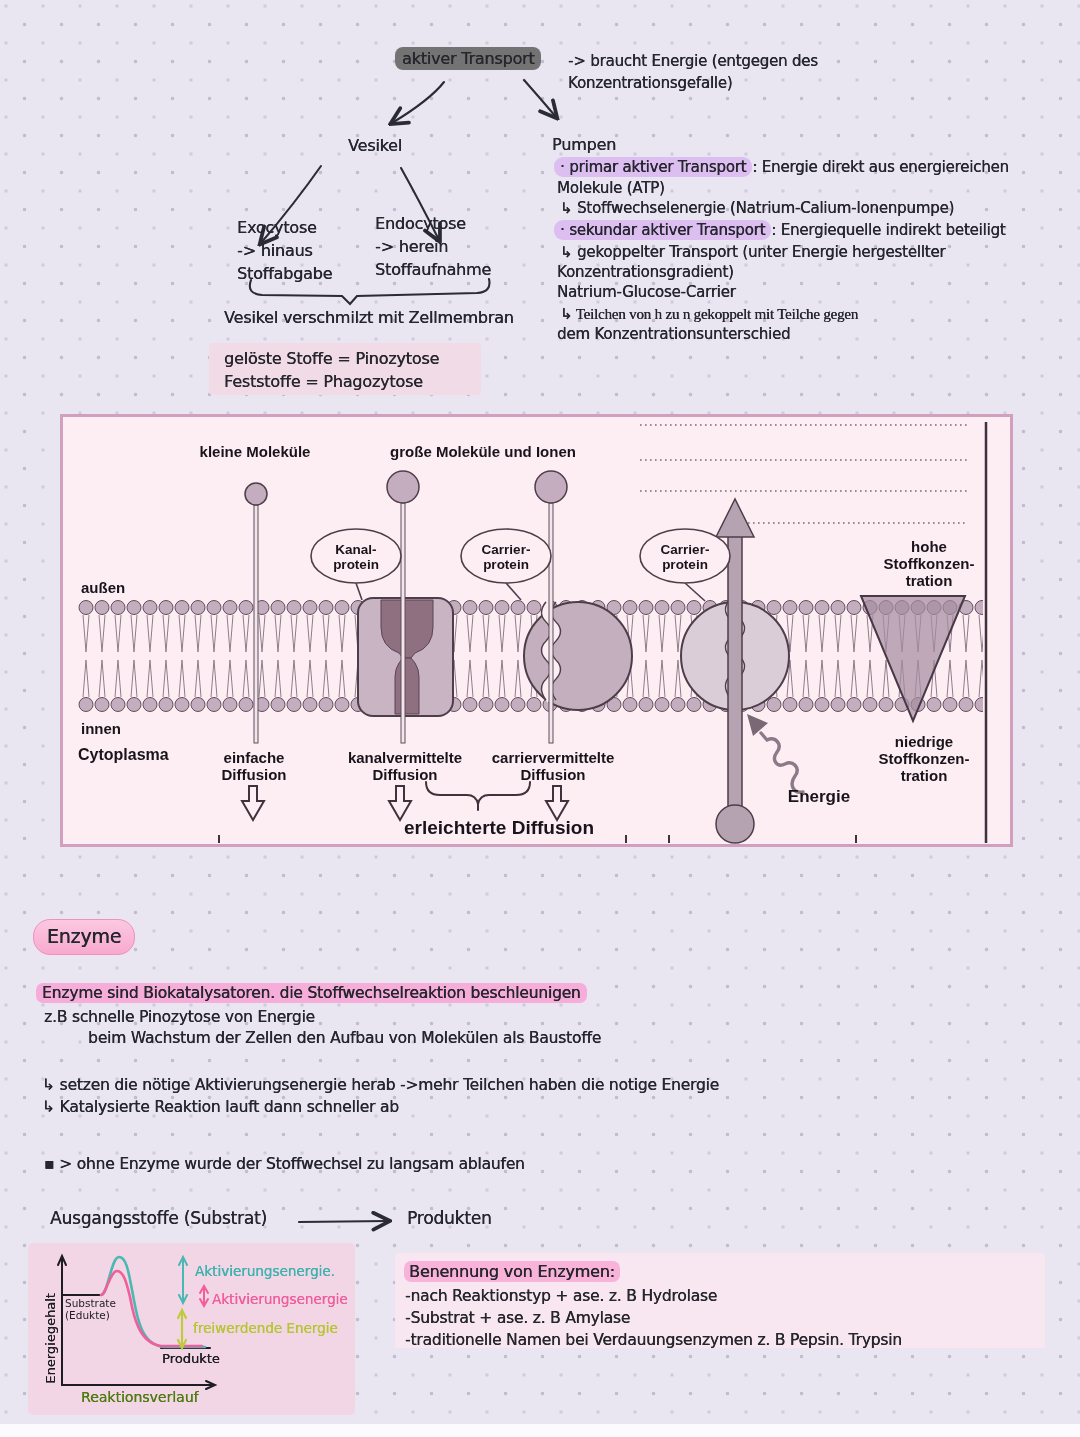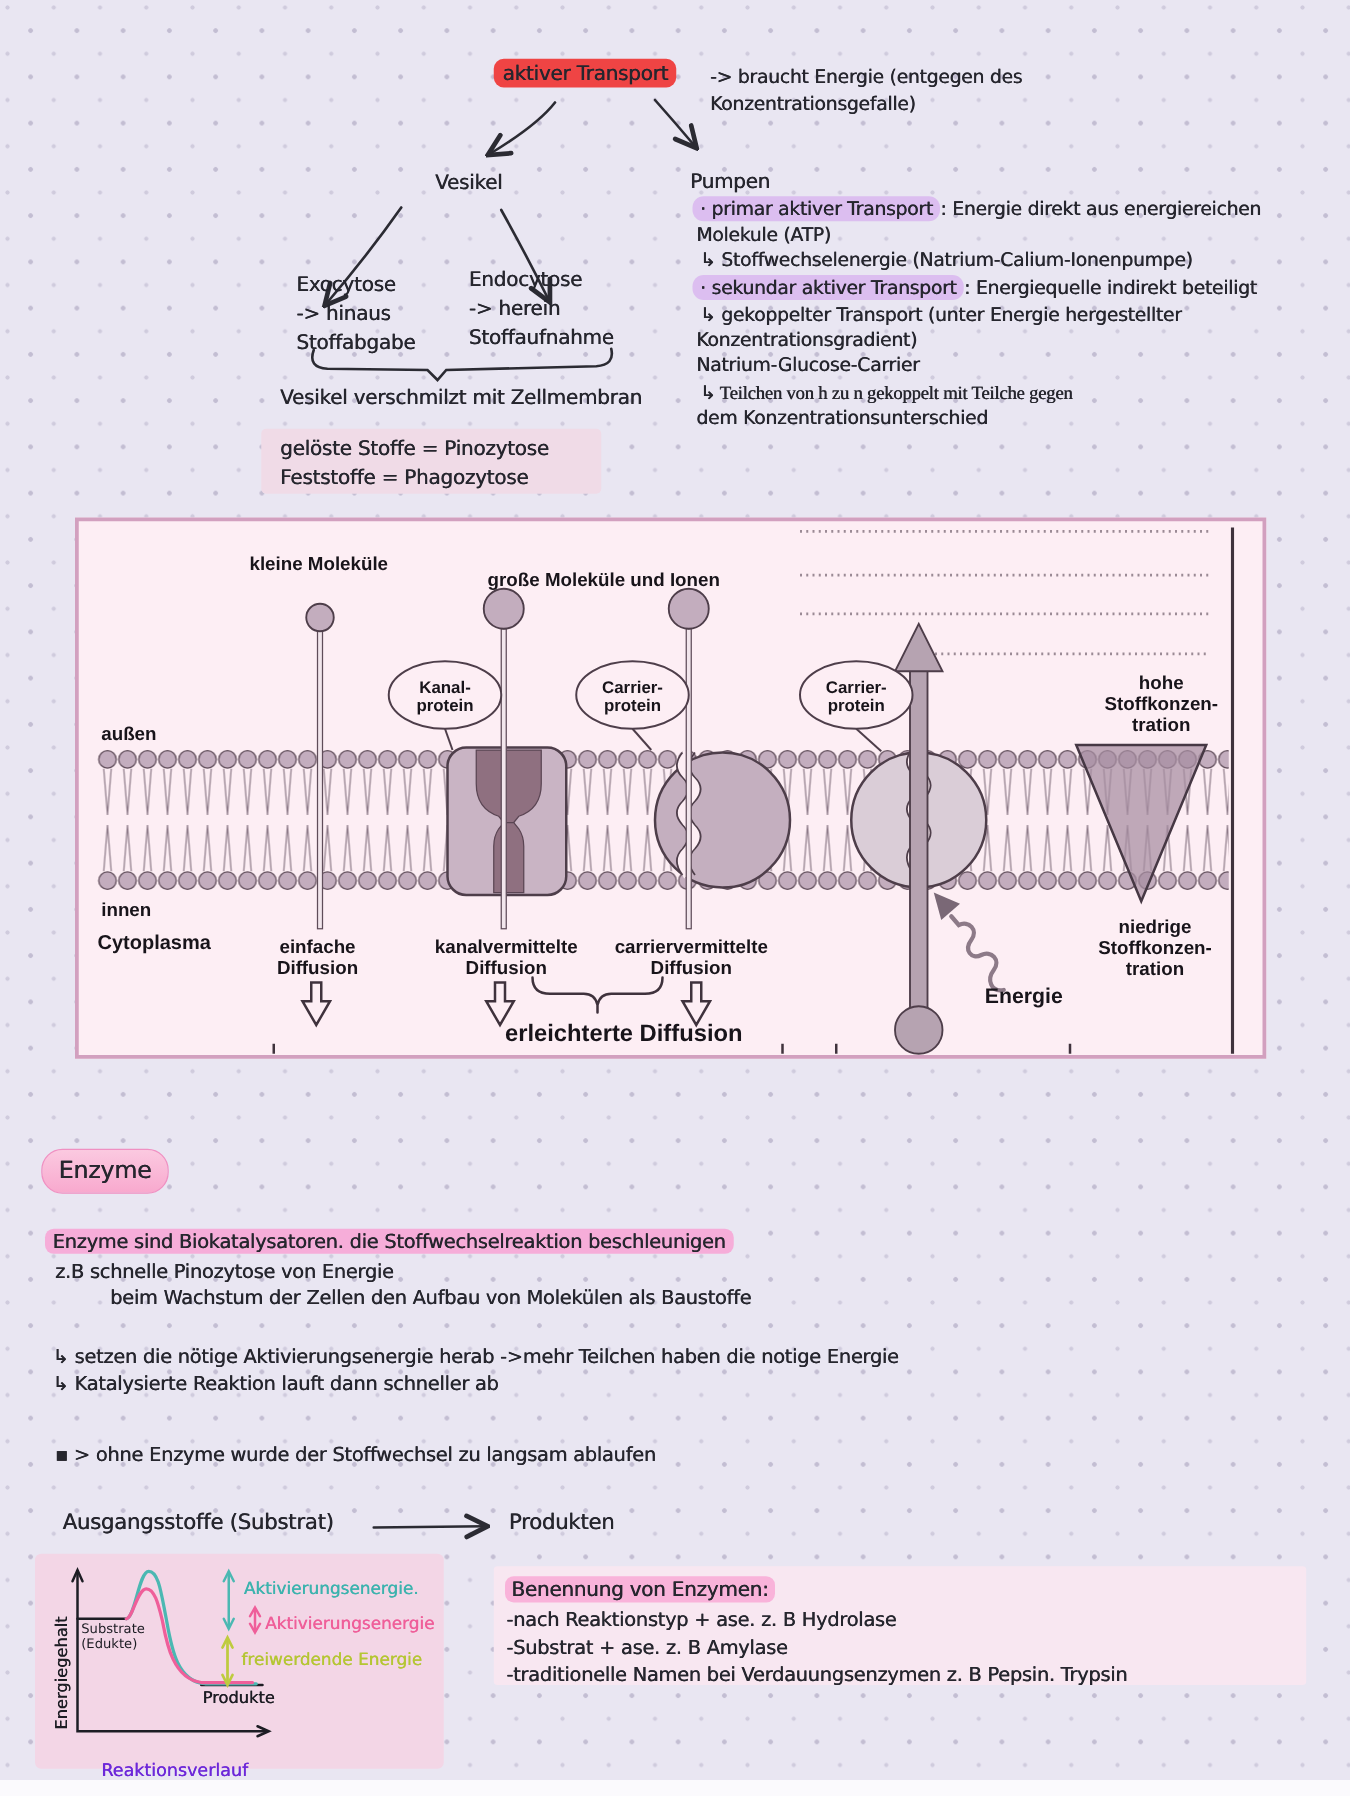--- a/index.html
+++ b/index.html
@@ -11,21 +11,21 @@
       radial-gradient(circle,rgba(148,140,172,.45) 1.6px,transparent 2.1px),
       radial-gradient(circle,rgba(148,140,172,.30) 1.4px,transparent 1.9px);
     background-size:37px 37px,37px 37px;
     background-position:6px 6px,24.5px 24.5px;}
   .abs{position:absolute;}
   .hand{font-family:"DejaVu Sans",sans-serif;color:#26262e;
         text-shadow:0.35px 0 currentColor;letter-spacing:-0.2px;white-space:nowrap;}
   .h16{font-size:16px;}
   .h15{font-size:15px;}
   .h17{font-size:17px;}
-  .hl-green{background:#ef4444;border-radius:8px;padding:2px 7px;}
+  .hl-green{background:#737373;border-radius:8px;padding:2px 7px;}
   .hl-purple{background:#dcbef0;border-radius:9px;padding:1px 6px;margin-left:-6px;}
   .hl-pink{background:#f6add9;border-radius:7px;padding:1px 6px;margin-left:-6px;}
   .hl-pink2{background:#f9b3da;border-radius:7px;padding:1px 5px;margin-left:-5px;}
   .pinkbox{background:#f0dbe7;border-radius:4px;}
   .badge{background:linear-gradient(#fbc9e0,#f8a9ce);border:1.5px solid #f090c2;
          border-radius:17px;text-align:center;}
   
   .diagram{left:60px;top:414px;width:953px;height:433px;
            background:#fdeef4;border:3px solid #d2a0bf;box-sizing:border-box;}
   .dlabel{position:absolute;font-family:"Liberation Sans",sans-serif;
@@ -188,21 +188,21 @@
     <g stroke="#3f323c" stroke-width="2">
       <line x1="156" y1="418" x2="156" y2="426"></line>
       <line x1="563" y1="418" x2="563" y2="426"></line>
       <line x1="606" y1="418" x2="606" y2="426"></line>
       <line x1="793" y1="418" x2="793" y2="426"></line>
       <line x1="923" y1="5" x2="923" y2="426" stroke-width="2.5"></line>
     </g>
   </svg>
 
   <div class="dlabel d15 ctr" style="left:192px;top:26px;">kleine Moleküle</div>
-  <div class="dlabel d15 ctr" style="left:420px;top:26px;margin-top:13px;">große Moleküle und Ionen</div>
+  <div class="dlabel d15 ctr" style="left:420px;top:26px;">große Moleküle und Ionen</div>
   <div class="dlabel d15" style="left:18px;top:162px;">außen</div>
   <div class="dlabel d15" style="left:18px;top:303px;">innen</div>
   <div class="dlabel" style="left:15px;top:329px;font-size:16px;">Cytoplasma</div>
 
   <div class="dlabel d14 ctr" style="left:293px;top:125px;">
     <div>Kanal-</div>
     <div>protein</div>
   </div>
   <div class="dlabel d14 ctr" style="left:443px;top:125px;">
     <div>Carrier-</div>
@@ -285,21 +285,21 @@
   </svg>
   <div class="clabel" style="left:-38px;top:88px;width:120px;text-align:center;transform:rotate(-90deg);font-size:13px;color:#1d1d24;text-shadow:0.3px 0 currentColor;">Energiegehalt</div>
   <div class="clabel" style="left:37px;top:54px;font-size:10.5px;line-height:12px;color:#1d1d24;">
     <div>Substrate</div>
     <div>(Edukte)</div>
   </div>
   <div class="clabel" style="left:134px;top:108px;font-size:13px;color:#1d1d24;text-shadow:0.3px 0 currentColor;">Produkte</div>
   <div class="clabel" style="left:167px;top:20px;font-size:13.5px;color:#3db3ae;text-shadow:0.3px 0 currentColor;">Aktivierungsenergie.</div>
   <div class="clabel" style="left:184px;top:48px;font-size:13.5px;color:#ef5f9a;text-shadow:0.3px 0 currentColor;">Aktivierungsenergie</div>
   <div class="clabel" style="left:165px;top:77px;font-size:13.5px;color:#b5c634;text-shadow:0.3px 0 currentColor;">freiwerdende Energie</div>
-  <div class="clabel" style="left:53px;top:146px;font-size:14px;color:#6d28d9;text-shadow:0.3px 0 currentColor;margin-top:20px;">Reaktionsverlauf</div>
+  <div class="clabel" style="left:53px;top:146px;font-size:14px;color:#4d7c0f;text-shadow:0.3px 0 currentColor;">Reaktionsverlauf</div>
 </div>
 
 <div class="abs benenn">
   <div class="hand" style="margin:9px 0 0 14px;font-size:16px;">
     <span class="hl-pink2">Benennung von Enzymen:</span>
   </div>
   <div class="hand" style="margin:4px 0 0 10px;font-size:15.5px;line-height:22px;">-nach Reaktionstyp + ase. z. B Hydrolase</div>
   <div class="hand" style="margin:0 0 0 10px;font-size:15.5px;line-height:22px;">-Substrat + ase. z. B Amylase</div>
   <div class="hand" style="margin:0 0 0 10px;font-size:15.5px;line-height:22px;">-traditionelle Namen bei Verdauungsenzymen z. B Pepsin. Trypsin</div>
 </div>

